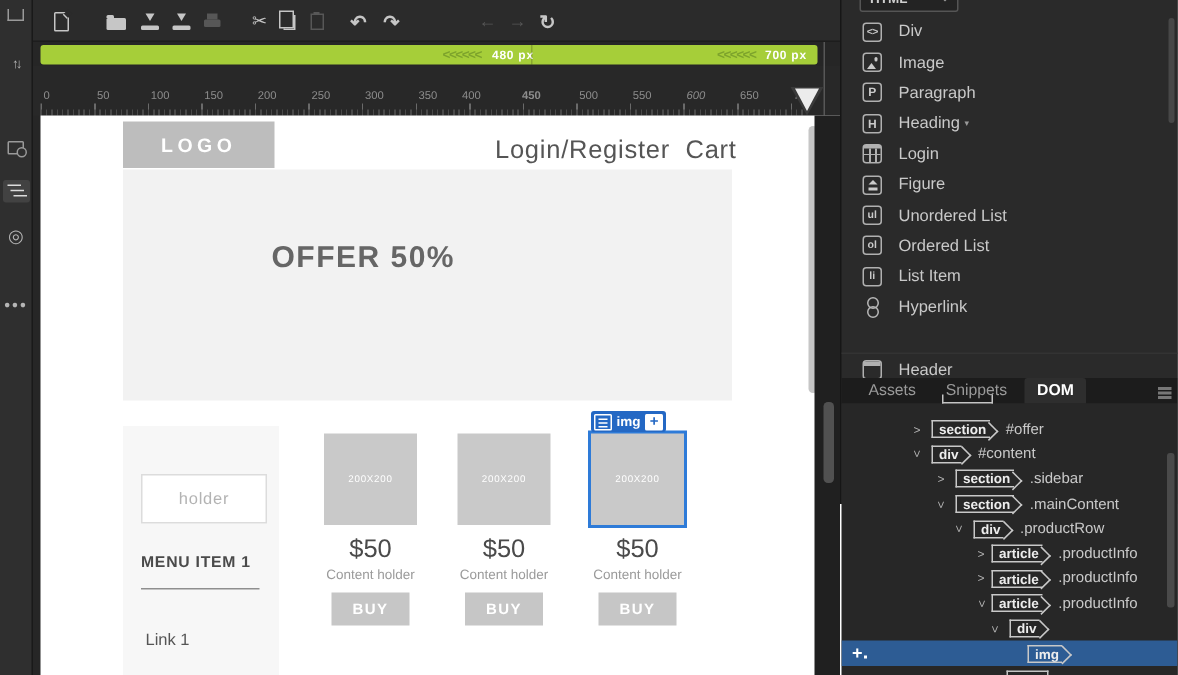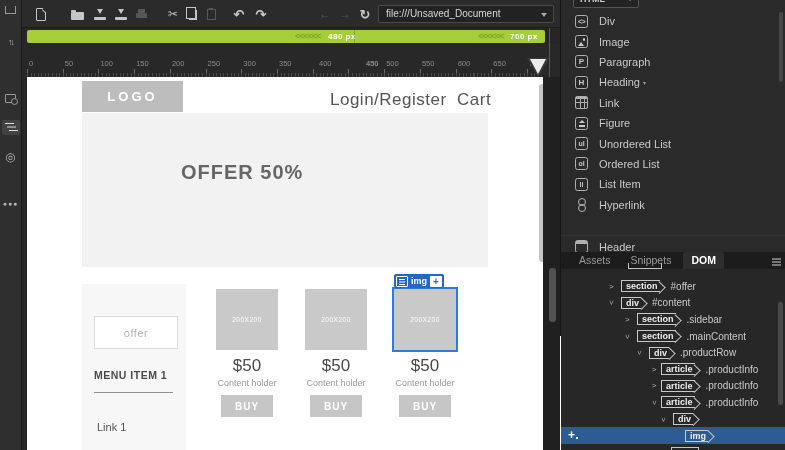--- a/index.html
+++ b/index.html
@@ -183,24 +183,20 @@
         <i class="i-copy"></i>
       </span>
     <span class="tbico" style="left:181px">
         <i class="i-paste"></i>
       </span>
     <span class="tbico" style="left:209px;font-size:13px;font-weight:bold">↶</span>
     <span class="tbico" style="left:231px;font-size:13px;font-weight:bold">↷</span>
     <span class="tbico dim" style="left:295px;font-weight:bold">←</span>
     <span class="tbico dim" style="left:315px;font-weight:bold">→</span>
     <span class="tbico" style="left:335px;font-size:13px;font-weight:bold">↻</span>
-    <div class="url-box">
-      <span>file:///Unsaved_Document</span>
-      <i class="url-caret"></i>
-    </div>
   </div>
 
   <div class="media-bar">
     <span class="mq-chev" style="left:268px">&lt;&lt;&lt;&lt;&lt;&lt;</span>
     <span class="mq-label" style="left:301px">480 px</span>
     <span class="mq-div" style="left:327px"></span>
     <span class="mq-chev" style="left:451px">&lt;&lt;&lt;&lt;&lt;&lt;</span>
     <span class="mq-label" style="left:483px">700 px</span>
   </div>
 
@@ -210,22 +206,22 @@
       <i class="ticks-major"></i>
       <i class="ticks-minor"></i>
     <span class="ruler-num" style="left: 2px;">0</span>
         <span class="ruler-num" style="left: 37.72px;">50</span>
         <span class="ruler-num" style="left: 73.44px;">100</span>
         <span class="ruler-num" style="left: 109.16px;">150</span>
         <span class="ruler-num" style="left: 144.88px;">200</span>
         <span class="ruler-num" style="left: 180.6px;">250</span>
         <span class="ruler-num" style="left: 216.32px;">300</span>
         <span class="ruler-num" style="left: 252.04px;">350</span>
-        <span class="ruler-num" style="left: 292px;">400</span>
-        <span class="ruler-num" style="left: 339px; font-weight: bold;">450</span>
+        <span class="ruler-num" style="left: 281px;">400</span>
+        <span class="ruler-num" style="left: 321px; font-weight: bold;">450</span>
         <span class="ruler-num" style="left: 359.2px;">500</span>
         <span class="ruler-num" style="left: 394.92px;">550</span>
         <span class="ruler-num" style="left: 430.64px; font-style: italic;">600</span>
         <span class="ruler-num" style="left: 466.36px;">650</span>
         <span class="ruler-num" style="left: 502.08px;">700</span>
       </div>
   </div>
   <div class="scrub-line"></div>
   <i class="scrub-tri-outer"></i>
   <i class="scrub-tri-inner"></i>
@@ -233,21 +229,21 @@
   <div class="canvas">
     <div class="site-logo">LOGO</div>
     <span class="nav-link" style="left:303px">Login/Register</span>
     <span class="nav-link" style="left:430px">Cart</span>
 
     <div class="offer">
       <div class="offer-title">OFFER 50%</div>
     </div>
 
     <div class="side">
-      <div class="search-box">offer</div>
+      <div class="search-box">holder</div>
       <div class="menu-title">MENU ITEM 1</div>
       <i class="menu-rule"></i>
       <span class="side-link">Link 1</span>
     </div>
 
     <div class="products">
 
         <div class="card">
 
           <div class="ph">
@@ -317,21 +313,21 @@
         </div>
 
         <div class="ins-row">
           <span class="ins-ico heading-icon"></span>
           <span>Heading</span>
           <span class="caret show"></span>
         </div>
 
         <div class="ins-row">
           <span class="ins-ico table-icon"></span>
-          <span>Link</span>
+          <span>Login</span>
 
         </div>
 
         <div class="ins-row">
           <span class="ins-ico figure-icon"></span>
           <span>Figure</span>
 
         </div>
 
         <div class="ins-row">

